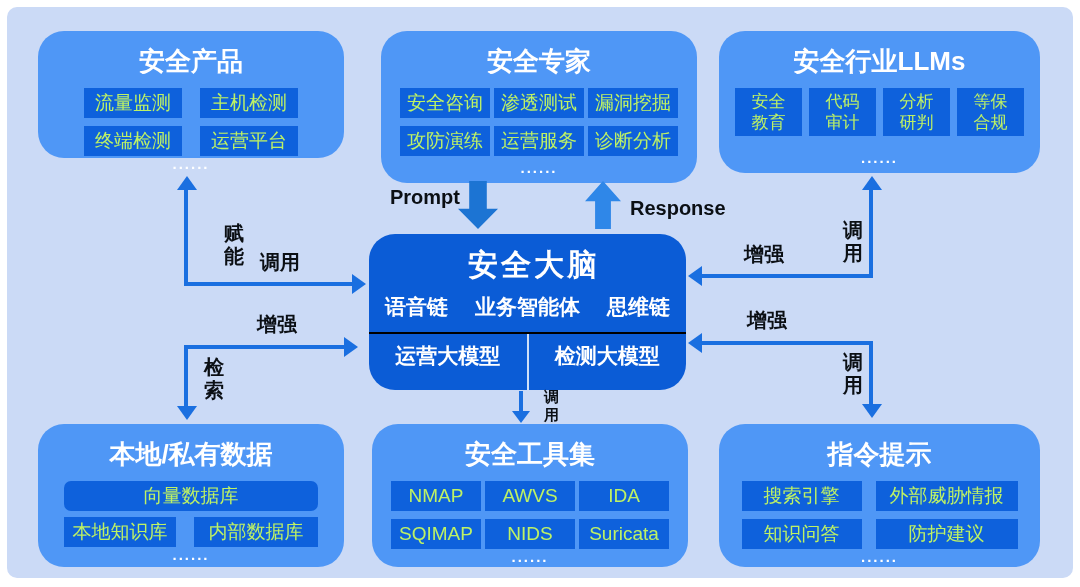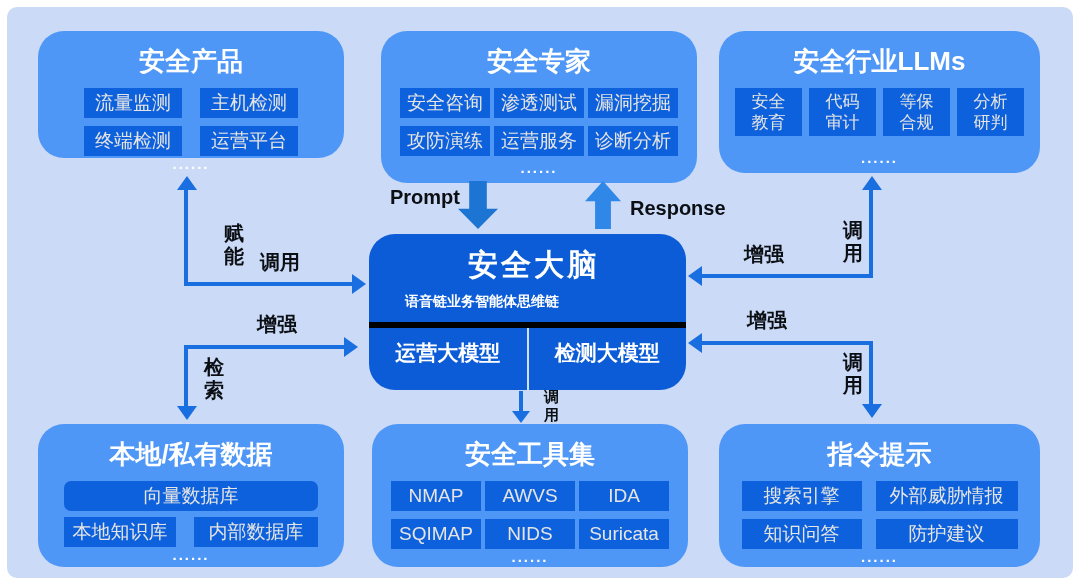--- a/index.html
+++ b/index.html
@@ -6,21 +6,21 @@
   body { width:1080px; height:587px; position:relative; overflow:hidden;
          font-family:"Liberation Sans","DejaVu Sans",sans-serif; }
   .canvas { position:absolute; left:7px; top:7px; width:1066px; height:571px;
             background:#cbdaf6; border-radius:10px; }
 
   
   .panel { position:absolute; background:#4f97f6; border-radius:26px;
            display:flex; flex-direction:column; align-items:center; color:#fff; }
   .panel-title { font-weight:700; font-size:26px; margin-top:13px; white-space:nowrap; }
   .chips { display:grid; margin-top:9px; justify-content:center; }
-  .chip { background:#0e61dc; color:#e5e5e5; display:flex; align-items:center;
+  .chip { background:#0e61dc; color:#bef264; display:flex; align-items:center;
           justify-content:center; font-size:19px; height:30px; text-align:center; }
   .dots { font-weight:700; letter-spacing:2px; font-size:15px; color:#fff;
           margin-top:auto; margin-bottom:8px; line-height:1; }
 
   .p-products  { left:38px;  top:31px;  width:306px; height:127px; }
   .p-experts   { left:372px; top:31px;  width:316px; height:152px;margin-left:9px; }
   .p-llms      { left:719px; top:31px;  width:321px; height:142px; }
   .p-local     { left:38px;  top:424px; width:306px; height:143px; }
   .p-tools     { left:372px; top:424px; width:316px; height:143px; }
   .p-prompts   { left:719px; top:424px; width:321px; height:143px; }
@@ -37,24 +37,24 @@
   .local-row2 { display:flex; gap:18px; }
   .local-row2 .chip:nth-child(1){ width:112px; }
   .local-row2 .chip:nth-child(2){ width:124px; }
 
   
   .brain { position:absolute; left:369px; top:234px; width:317px; height:156px;
            background:#0b5cd6; border-radius:26px; color:#fff;
            display:flex; flex-direction:column; }
   .brain-title { text-align:center; font-size:30px; font-weight:700;
                  margin-top:11px; letter-spacing:3px;padding-left:13px; }
-  .brain-chains { display:flex; padding:0 36px;
-                  font-size:14px; font-weight:700; margin-top:7px; margin-bottom:11px;
+  .brain-chains { display:flex; justify-content:space-between; padding:0 16px;
+                  font-size:21px; font-weight:700; margin-top:7px; margin-bottom:11px;
                   white-space:nowrap; }
-  .brain-models { flex:1; display:flex; border-top:6px solid #000000; }
+  .brain-models { flex:1; display:flex; border-top:2px solid #000000; }
   .brain-model { flex:1; display:flex; align-items:center; justify-content:center;
                  font-size:21px; font-weight:700; padding-bottom:12px; }
   .brain-model + .brain-model { border-left:2px solid #cfe0f8; }
 
   
   .line { position:absolute; background:#1a6fe0; }
   .tri  { position:absolute; width:0; height:0; border-style:solid; }
   .tri-up    { border-width:0 10px 14px 10px; border-color:transparent transparent #1a6fe0 transparent; }
   .tri-down  { border-width:14px 10px 0 10px; border-color:#1a6fe0 transparent transparent transparent; }
   .tri-right { border-width:10px 0 10px 14px; border-color:transparent transparent transparent #1a6fe0; }
@@ -100,24 +100,24 @@
   <div class="dots">......</div>
 </div>
 
 <div class="panel p-llms">
   <div class="panel-title">安全行业LLMs</div>
   <div class="chips">
     <div class="chip">安全
 教育</div>
     <div class="chip">代码
 审计</div>
+    <div class="chip">分析
+研判</div>
     <div class="chip">等保
 合规</div>
-    <div class="chip">分析
-研判</div>
   </div>
   <div class="dots">......</div>
 </div>
 
 <div class="panel p-local">
   <div class="panel-title">本地/私有数据</div>
   <div class="local-rows">
     <div class="chip local-full">向量数据库</div>
     <div class="local-row2">
       <div class="chip">本地知识库</div>

